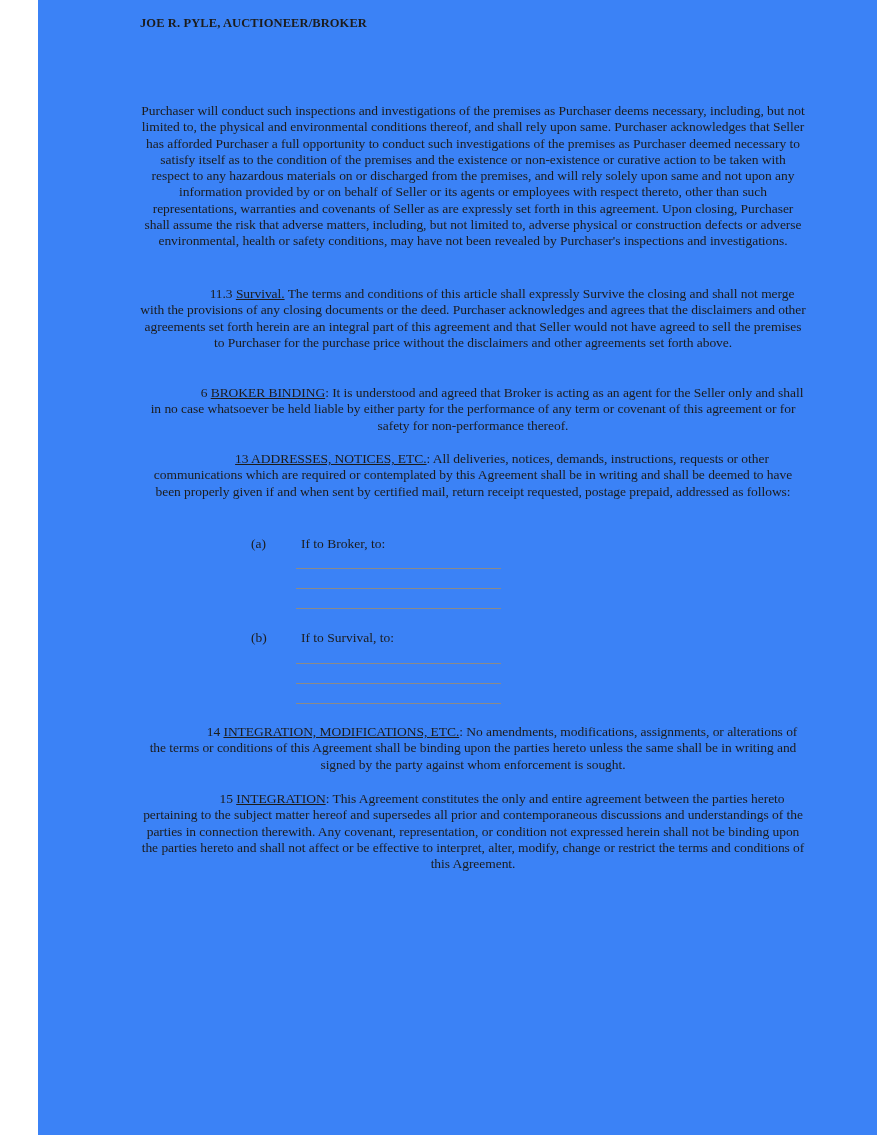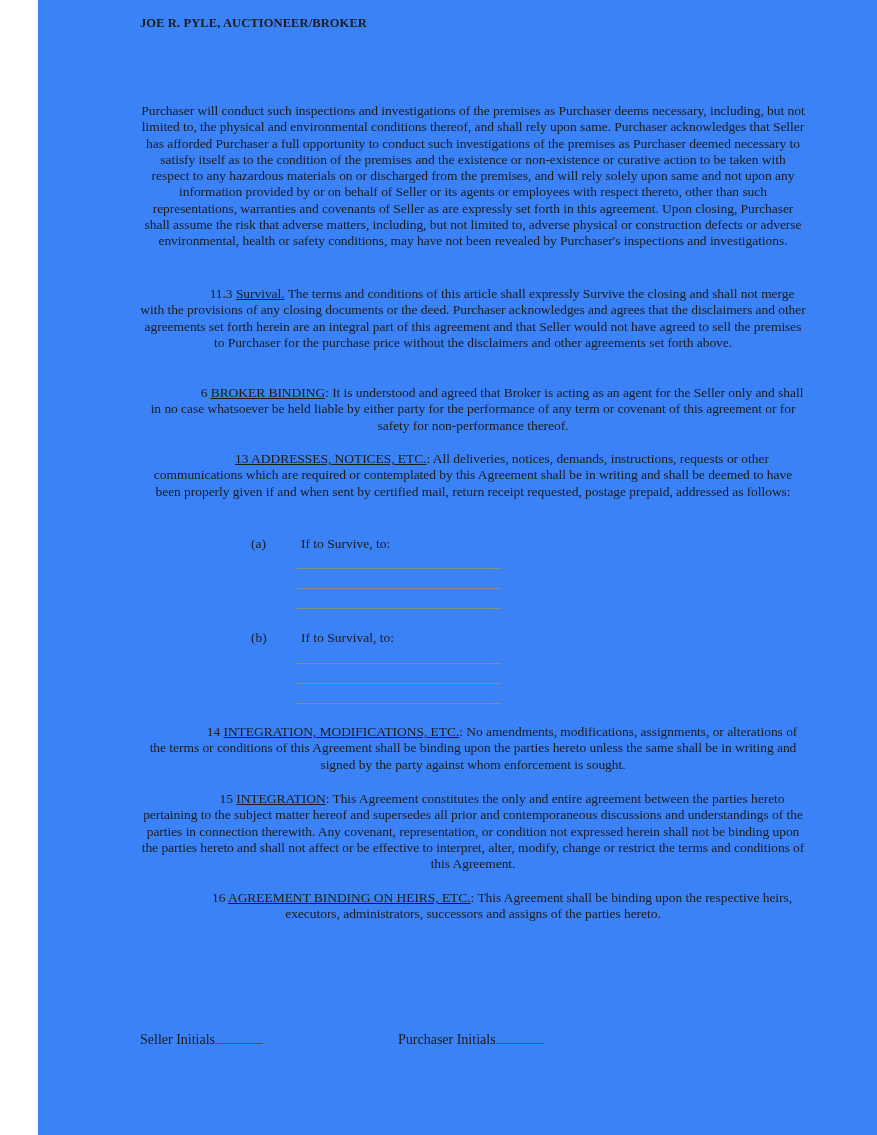--- a/index.html
+++ b/index.html
@@ -90,21 +90,21 @@
   <p class="para para-intro">Purchaser will conduct such inspections and investigations of the premises as Purchaser deems necessary, including, but not limited to, the physical and environmental conditions thereof, and shall rely upon same. Purchaser acknowledges that Seller has afforded Purchaser a full opportunity to conduct such investigations of the premises as Purchaser deemed necessary to satisfy itself as to the condition of the premises and the existence or non-existence or curative action to be taken with respect to any hazardous materials on or discharged from the premises, and will rely solely upon same and not upon any information provided by or on behalf of Seller or its agents or employees with respect thereto, other than such representations, warranties and covenants of Seller as are expressly set forth in this agreement. Upon closing, Purchaser shall assume the risk that adverse matters, including, but not limited to, adverse physical or construction defects or adverse environmental, health or safety conditions, may have not been revealed by Purchaser's inspections and investigations.</p>
 
   <p class="para indent sec-11-3"><span>11.3 </span><span class="u">Survival.</span><span> The terms and conditions of this article shall expressly Survive the closing and shall not merge with the provisions of any closing documents or the deed. Purchaser acknowledges and agrees that the disclaimers and other agreements set forth herein are an integral part of this agreement and that Seller would not have agreed to sell the premises to Purchaser for the purchase price without the disclaimers and other agreements set forth above.</span></p>
 
   <p class="para indent sec-12"><span>6 </span><span class="u">BROKER BINDING</span><span>: It is understood and agreed that Broker is acting as an agent for the Seller only and shall in no case whatsoever be held liable by either party for the performance of any term or covenant of this agreement or for safety for non-performance thereof.</span></p>
 
   <p class="para indent sec-13"><span></span><span class="u">13 ADDRESSES, NOTICES, ETC.</span><span>: All deliveries, notices, demands, instructions, requests or other communications which are required or contemplated by this Agreement shall be in writing and shall be deemed to have been properly given if and when sent by certified mail, return receipt requested, postage prepaid, addressed as follows:</span></p>
 
   <div class="notice-row notice-a">
     <span class="notice-label">(a)</span>
-    <span>If to Survive, to:</span>
+    <span>If to Broker, to:</span>
   </div>
   <div class="addr-lines addr-lines-a">
     <div class="addr-line"></div>
     <div class="addr-line"></div>
     <div class="addr-line"></div>
   </div>
 
   <div class="notice-row notice-b">
     <span class="notice-label">(b)</span>
     <span>If to Survival, to:</span>
@@ -112,20 +112,15 @@
   <div class="addr-lines addr-lines-b">
     <div class="addr-line"></div>
     <div class="addr-line"></div>
     <div class="addr-line"></div>
   </div>
 
   <p class="para indent sec-14"><span>14 </span><span class="u">INTEGRATION, MODIFICATIONS, ETC.</span><span>: No amendments, modifications, assignments, or alterations of the terms or conditions of this Agreement shall be binding upon the parties hereto unless the same shall be in writing and signed by the party against whom enforcement is sought.</span></p>
 
   <p class="para indent sec-15"><span>15 </span><span class="u">INTEGRATION</span><span>: This Agreement constitutes the only and entire agreement between the parties hereto pertaining to the subject matter hereof and supersedes all prior and contemporaneous discussions and understandings of the parties in connection therewith. Any covenant, representation, or condition not expressed herein shall not be binding upon the parties hereto and shall not affect or be effective to interpret, alter, modify, change or restrict the terms and conditions of this Agreement.</span></p>
 
-  <p class="para indent sec-16"><span>16 </span><span class="u">AGREEMENT BINDING ON HEIRS, ETC.</span><span>: This Agreement shall be binding upon the respective heirs, executors, administrators, successors and assigns of the parties hereto.</span></p>
 
-  <div class="footer">
-    <span class="footer-group footer-seller"><span>Seller Initials</span><span class="init-line"></span></span>
-    <span class="footer-group footer-purchaser"><span>Purchaser Initials</span><span class="init-line"></span></span>
-  </div>
 
 </div>
 
 </body></html>

